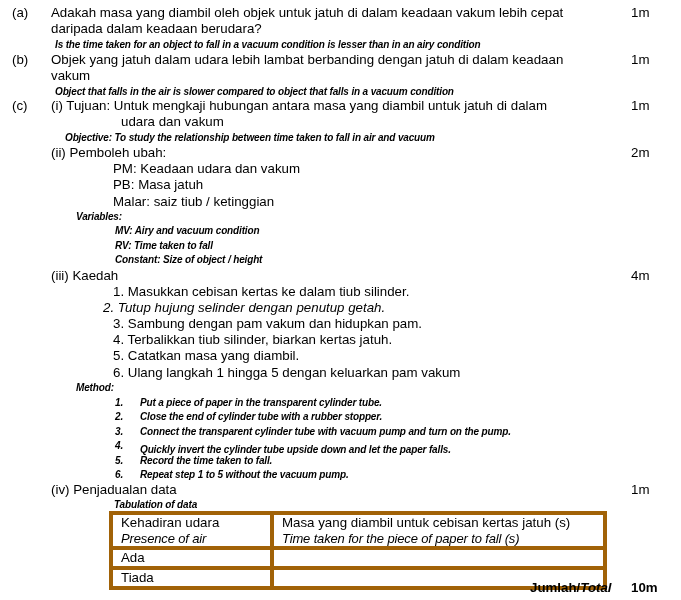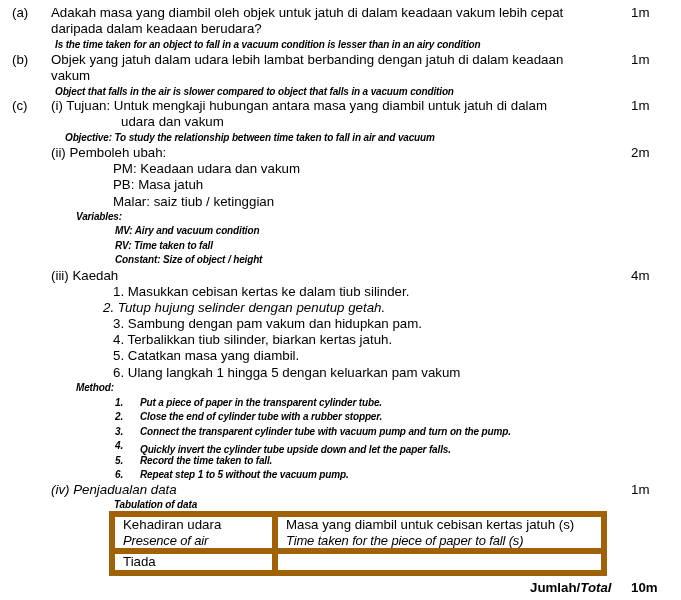--- a/index.html
+++ b/index.html
@@ -4,21 +4,21 @@
   <style>
     html, body { margin: 0; padding: 0; background: #ffffff; }
     body { width: 681px; height: 600px; position: relative; overflow: hidden;
            font-family: "Liberation Sans", sans-serif; color: #000; font-size: 13.3px; }
     .abs { position: absolute; white-space: nowrap; line-height: 16px; }
     .it { font-style: italic; font-size: 10px; letter-spacing: -0.15px; font-weight: bold; }
     .b { font-weight: bold; }
     .mark { position: absolute; left: 631px; line-height: 16px; }
     table.data { position: absolute; left: 109px; top: 511px; width: 498px;
                  border-collapse: collapse; }
-    table.data td { border: 6px solid #a16207; padding: 0 8px; vertical-align: top;
+    table.data td { border: 4px solid #a16207; padding: 0 8px; vertical-align: top;
                     line-height: 16px; font-size: 13.3px; }
     table.data td.c1 { width: 141px; }
     table.data .sub { display: block; font-style: italic; font-size: 13px; line-height: 15px; letter-spacing: -0.15px; }
   </style>
 </head>
 <body>
 
 <div class="abs" style="left:12px; top:5px;">(a)</div>
 <div class="abs" style="left:51px; top:5px;">Adakah masa yang diambil oleh objek untuk jatuh di dalam keadaan vakum lebih cepat</div>
 <div class="abs" style="left:51px; top:21px;">daripada dalam keadaan berudara?</div>
@@ -63,37 +63,41 @@
 <div class="abs it" style="left:140px; top:409px;">Close the end of cylinder tube with a rubber stopper.</div>
 <div class="abs it" style="left:115px; top:424px;">3.</div>
 <div class="abs it" style="left:140px; top:424px;">Connect the transparent cylinder tube with vacuum pump and turn on the pump.</div>
 <div class="abs it" style="left:115px; top:438px;">4.</div>
 <div class="abs it" style="left:140px; top:442px;">Quickly invert the cylinder tube upside down and let the paper falls.</div>
 <div class="abs it" style="left:115px; top:453px;">5.</div>
 <div class="abs it" style="left:140px; top:453px;">Record the time taken to fall.</div>
 <div class="abs it" style="left:115px; top:467px;">6.</div>
 <div class="abs it" style="left:140px; top:467px;">Repeat step 1 to 5 without the vacuum pump.</div>
 
-<div class="abs" style="left:51px; top:482px;font-style:italic;">(iv) Penjadualan data</div>
+<div class="abs" style="left:51px; top:482px;">(iv) Penjadualan data</div>
 <div class="mark" style="top:482px;">1m</div>
 <div class="abs it" style="left:76px; top:497px;margin-left:38px;">Tabulation of data</div>
 
 <table class="data">
   <tbody>
       <tr>
     <td class="c1">
       <span>Kehadiran udara</span>
       <span class="sub">Presence of air</span>
     </td>
     <td>
       <span>Masa yang diambil untuk cebisan kertas jatuh (s)</span>
       <span class="sub">Time taken for the piece of paper to fall (s)</span>
     </td>
   </tr>
   <tr>
+    <td class="c1">Ada</td>
+    <td>&nbsp;</td>
+  </tr>
+  <tr>
     <td class="c1">Tiada</td>
     <td>&nbsp;</td>
   </tr>
 </tbody>
   </table>
 
 <div class="abs b" style="left:530px; top:580px;">
   <span>Jumlah/</span><span style="font-style:italic;">Total</span>
 </div>
 <div class="abs b" style="left:631px; top:580px;">10m</div>

